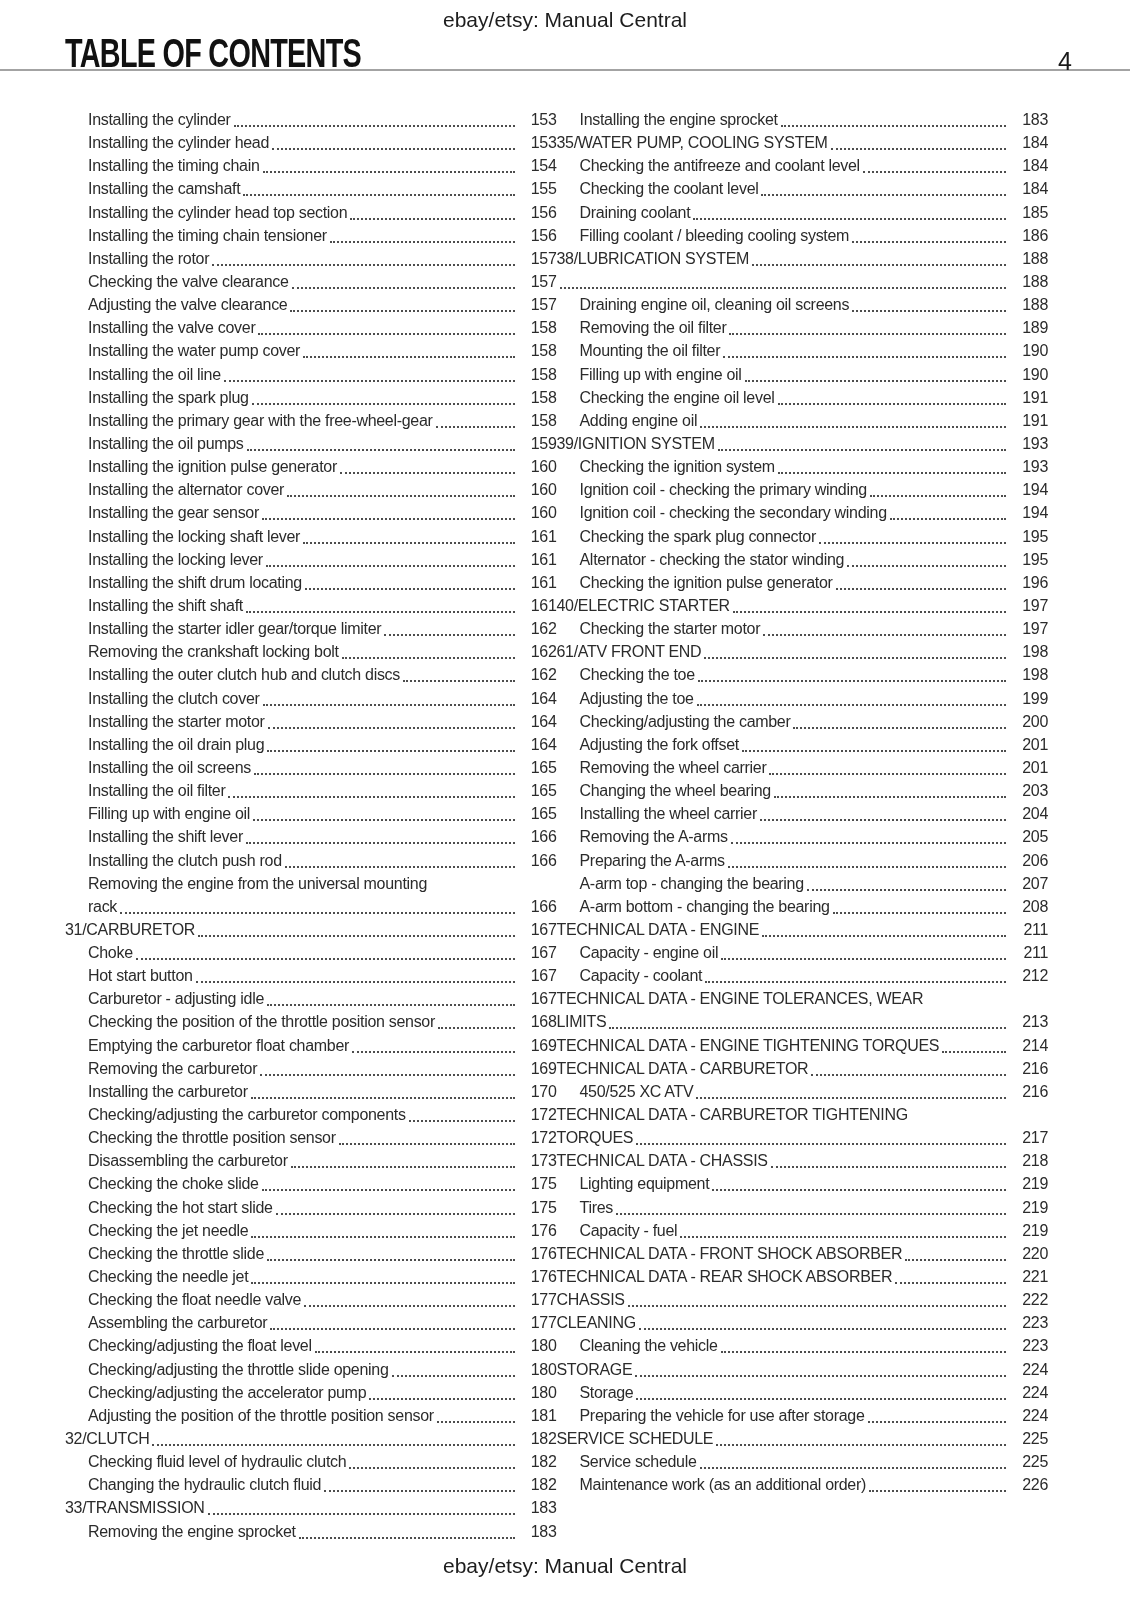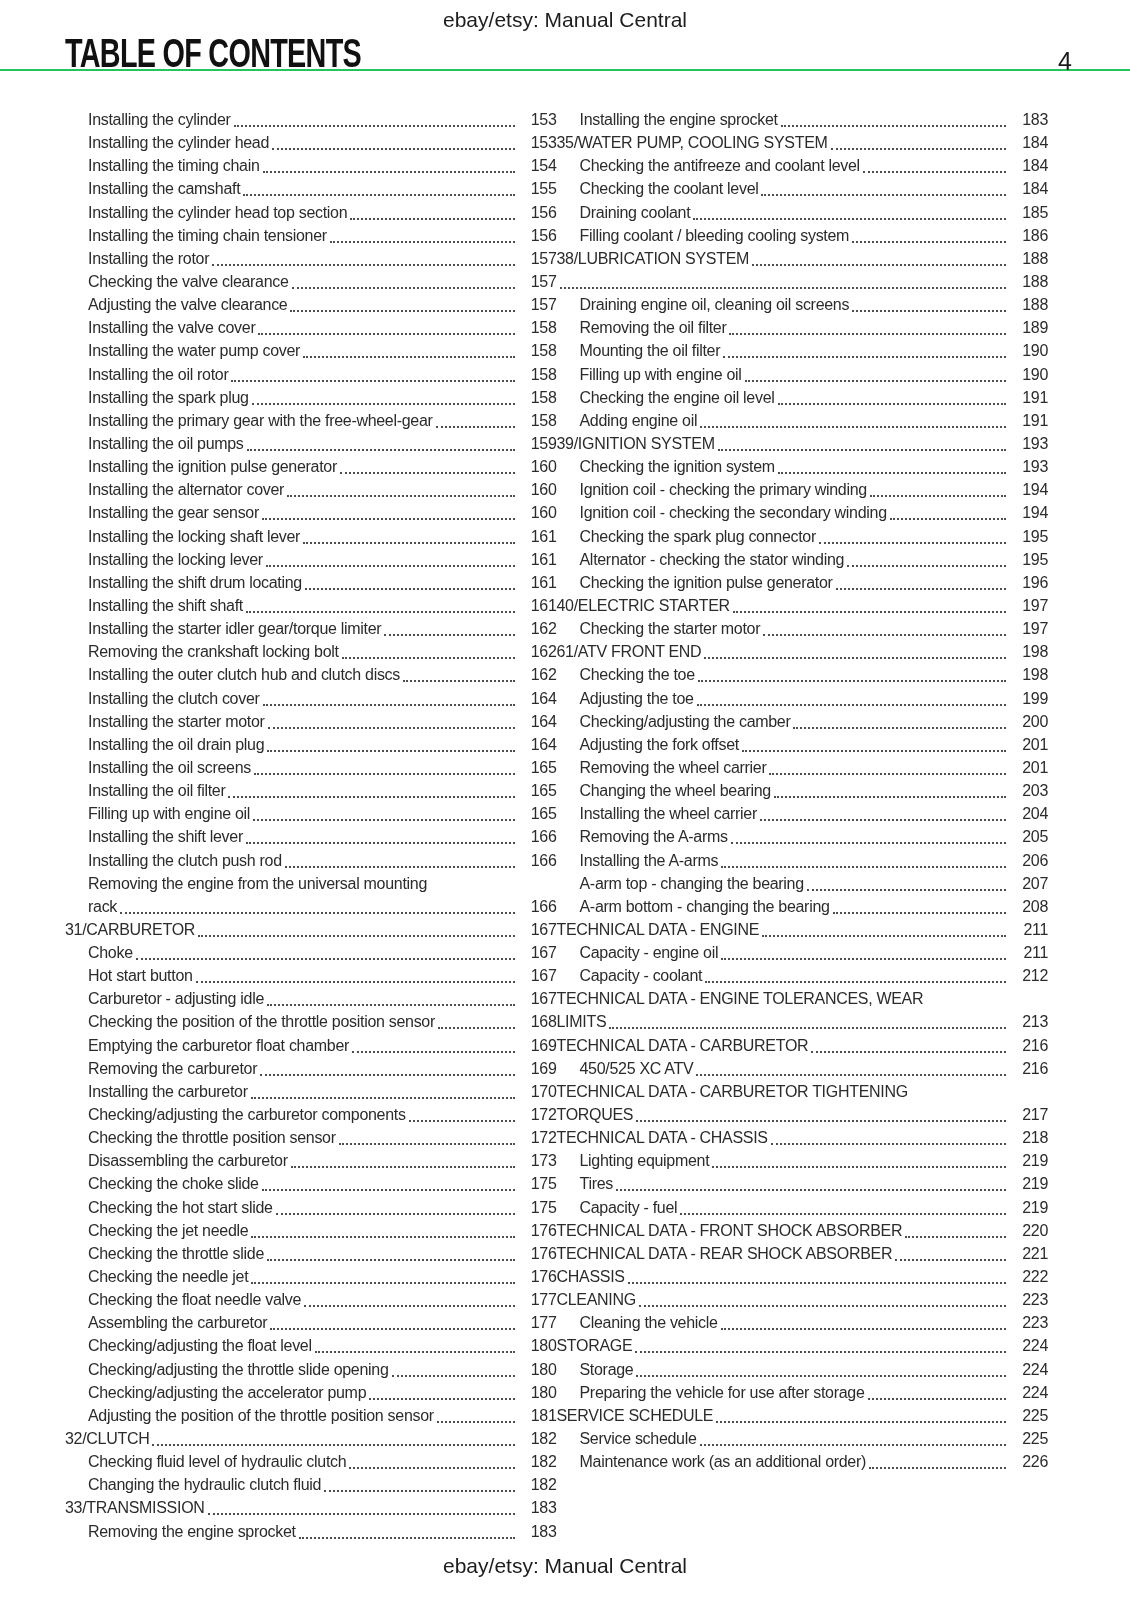--- a/index.html
+++ b/index.html
@@ -19,21 +19,21 @@
   .top-header {
     padding-top: 8px;
     text-align: center;
     font-size: 21px;
     font-weight: 500;
     color: #1d1d1d;
   }
   .title-bar {
     position: relative;
     height: 40px;
-    border-bottom: 2px solid #22c55e;
+    border-bottom: 2px solid #a3a3a3;
     margin-top: -3px;
   }
   .doc-title {
     position: absolute;
     left: 65px;
     bottom: -4px;
     font-size: 40px;
     font-weight: bold;
     letter-spacing: -1px;
     color: #111;
@@ -161,21 +161,21 @@
         <span class="label">Installing the valve cover</span>
         <span class="leader"></span>
         <span class="pageno">158</span>
       </div>
       <div class="row sub">
         <span class="label">Installing the water pump cover</span>
         <span class="leader"></span>
         <span class="pageno">158</span>
       </div>
       <div class="row sub">
-        <span class="label">Installing the oil rotor</span>
+        <span class="label">Installing the oil line</span>
         <span class="leader"></span>
         <span class="pageno">158</span>
       </div>
       <div class="row sub">
         <span class="label">Installing the spark plug</span>
         <span class="leader"></span>
         <span class="pageno">158</span>
       </div>
       <div class="row sub">
         <span class="label">Installing the primary gear with the free-wheel-gear</span>
@@ -575,21 +575,21 @@
         <span class="label">Installing the wheel carrier</span>
         <span class="leader"></span>
         <span class="pageno">204</span>
       </div>
       <div class="row sub">
         <span class="label">Removing the A-arms</span>
         <span class="leader"></span>
         <span class="pageno">205</span>
       </div>
       <div class="row sub">
-        <span class="label">Installing the A-arms</span>
+        <span class="label">Preparing the A-arms</span>
         <span class="leader"></span>
         <span class="pageno">206</span>
       </div>
       <div class="row sub">
         <span class="label">A-arm top - changing the bearing</span>
         <span class="leader"></span>
         <span class="pageno">207</span>
       </div>
       <div class="row sub">
         <span class="label">A-arm bottom - changing the bearing</span>
@@ -611,20 +611,25 @@
         <span class="leader"></span>
         <span class="pageno">212</span>
       </div>
       <div class="row section">
         <span class="label">TECHNICAL DATA - ENGINE TOLERANCES, WEAR</span>
       </div>
       <div class="row section">
         <span class="label">LIMITS</span>
         <span class="leader"></span>
         <span class="pageno">213</span>
+      </div>
+      <div class="row section">
+        <span class="label">TECHNICAL DATA - ENGINE TIGHTENING TORQUES</span>
+        <span class="leader"></span>
+        <span class="pageno">214</span>
       </div>
       <div class="row section">
         <span class="label">TECHNICAL DATA - CARBURETOR</span>
         <span class="leader"></span>
         <span class="pageno">216</span>
       </div>
       <div class="row sub">
         <span class="label">450/525 XC ATV</span>
         <span class="leader"></span>
         <span class="pageno">216</span>

